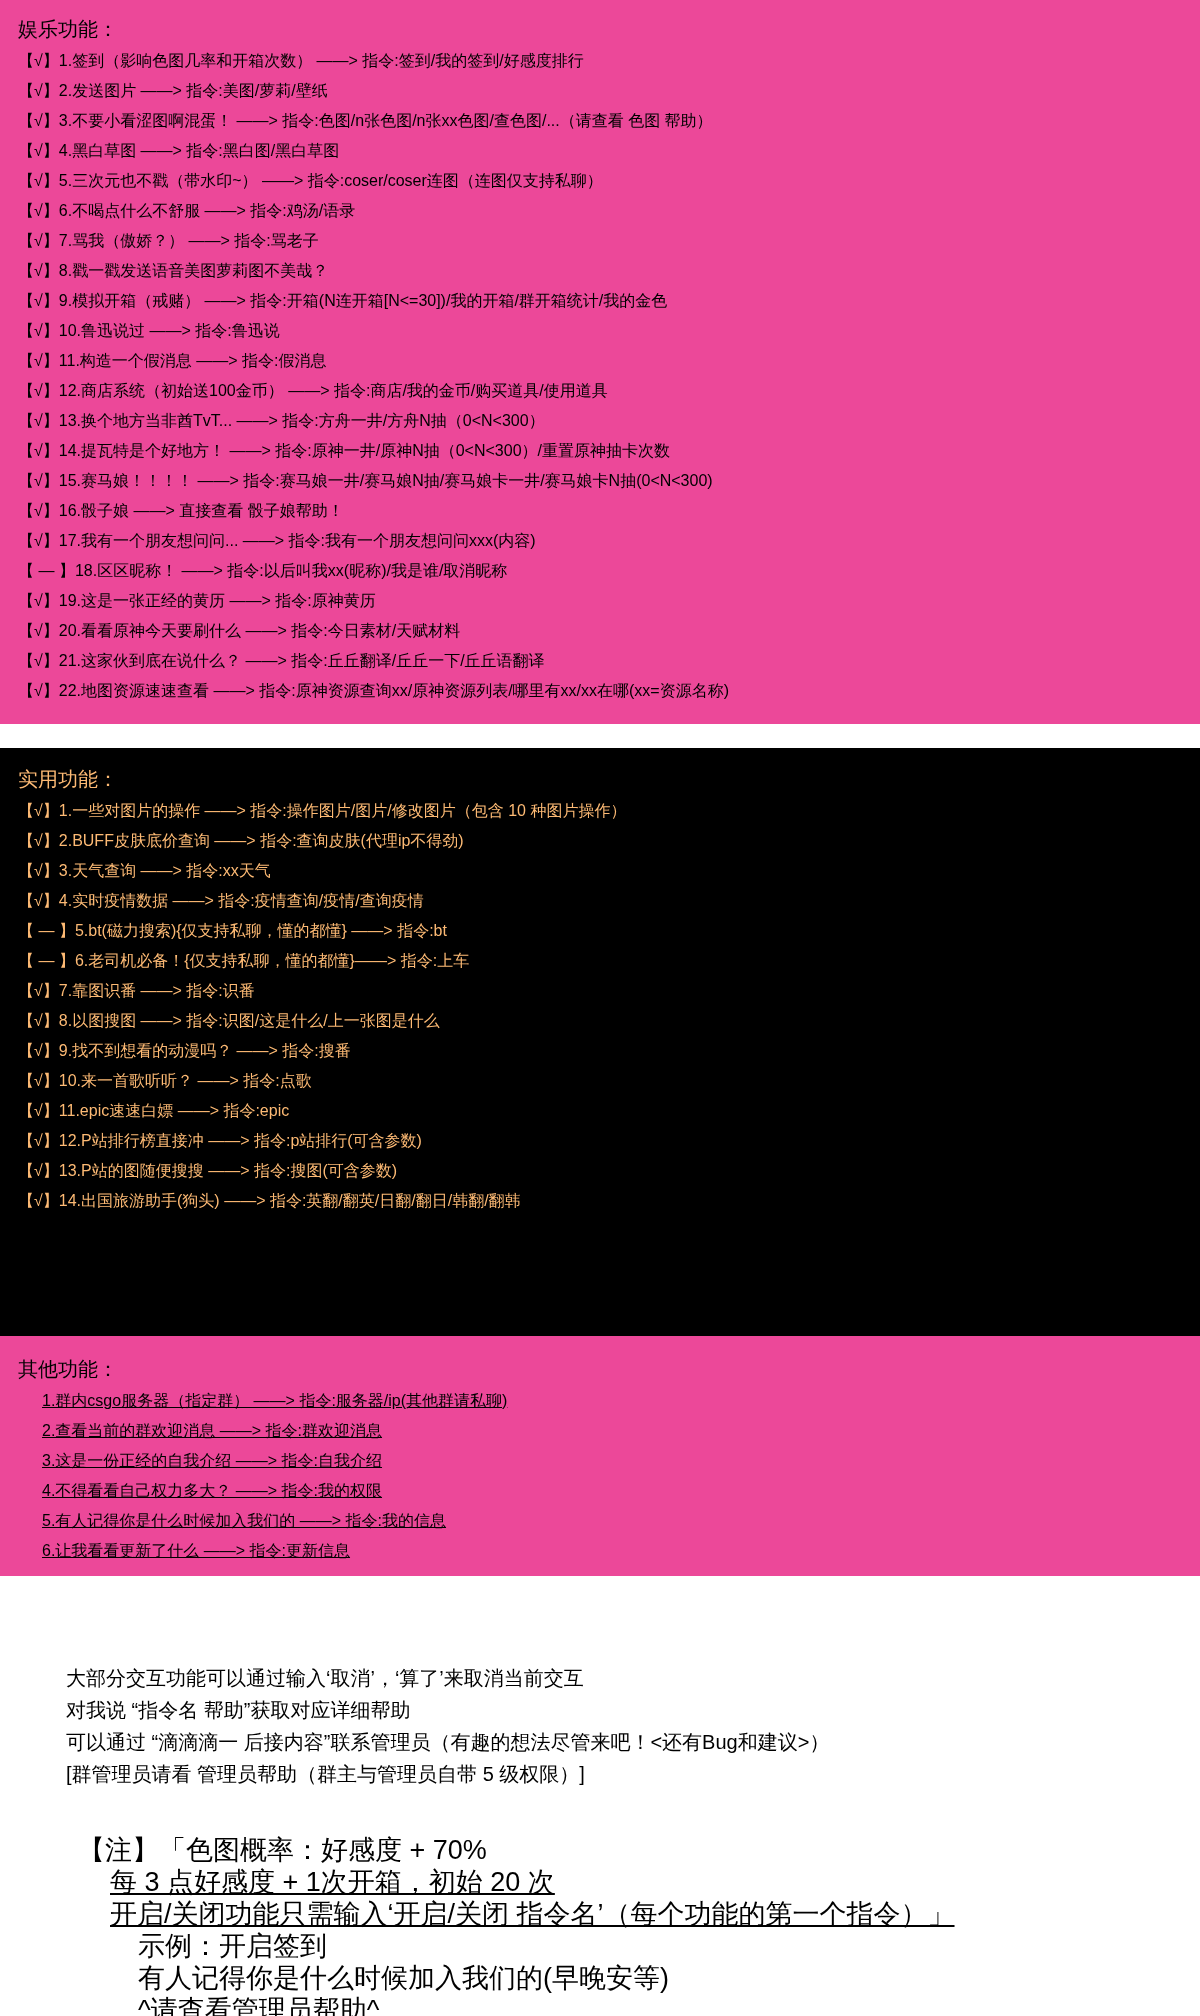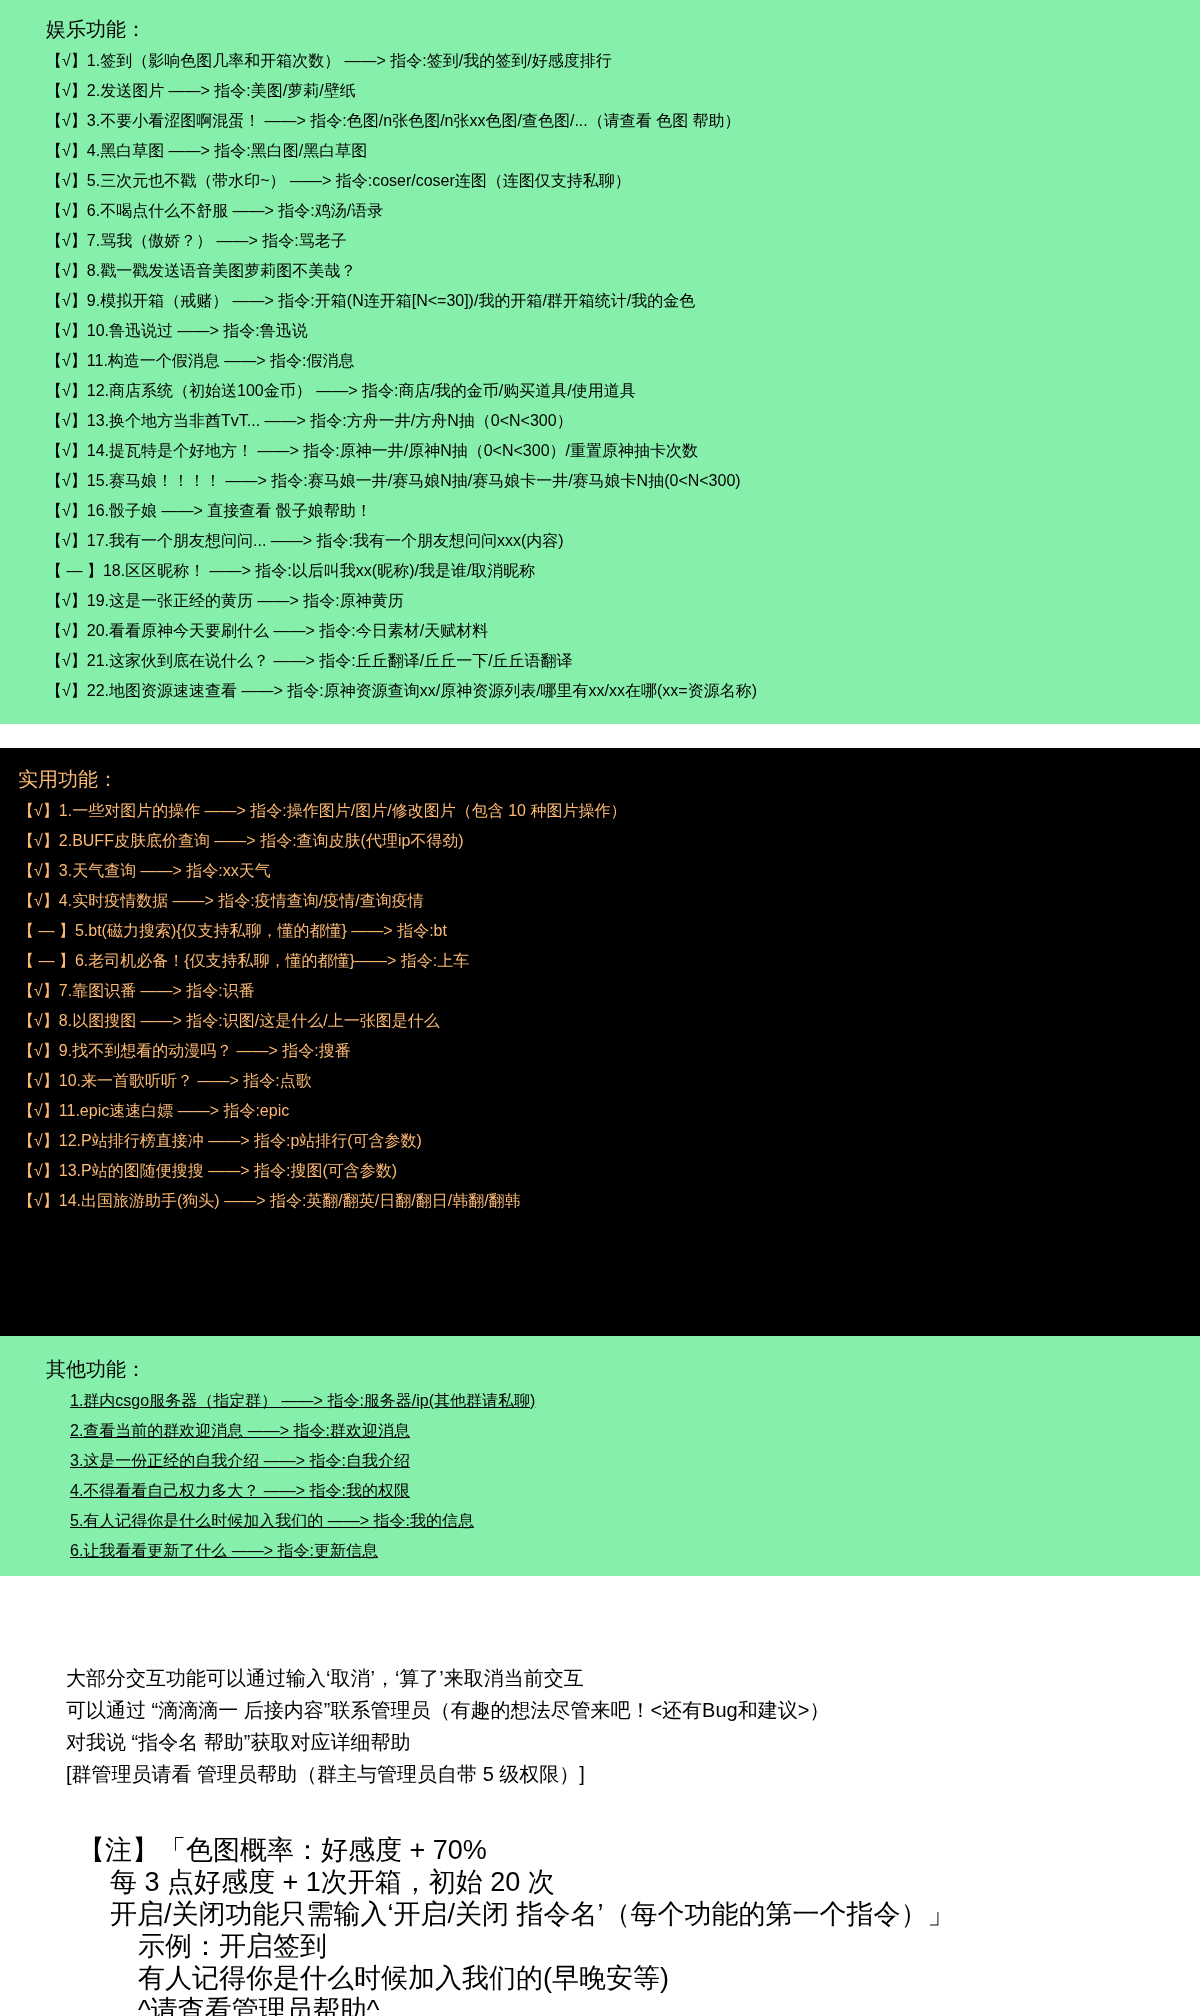--- a/index.html
+++ b/index.html
@@ -14,23 +14,22 @@
     color: #000000;
   }
   .page {
     width: 1200px;
     position: relative;
   }
   .section {
     padding: 10px 0 10px 0;
   }
   .section.light {
-    background: #86efac;
+    background: #ec4899;
     color: #000000;
-    padding-left: 28px;
   }
   .section.dark {
     background: #000000;
     color: #fdba74;
   }
   .sec-title {
     font-size: 20px;
     line-height: 30px;
     padding-left: 18px;
     margin-bottom: 2px;
@@ -80,21 +79,21 @@
   .gap-md {
     height: 34px;
     background: #ffffff;
   }
   .footnote-line {
     font-size: 27px;
     line-height: 32px;
     padding-left: 30px;
     white-space: pre;
   }
-  .footnote-line.indent1 { padding-left: 62px; }
+  .footnote-line.indent1 { padding-left: 62px; text-decoration: underline; }
   .footnote-line.indent2 { padding-left: 90px; }
 </style>
 </head>
 <body>
 
 <div class="page">
 
   <div class="section light sec-entertainment">
     <div class="sec-title">娱乐功能：</div>
     <div class="item">【√】1.签到（影响色图几率和开箱次数） ——&gt; 指令:签到/我的签到/好感度排行</div>
@@ -148,22 +147,22 @@
     <div class="item">3.这是一份正经的自我介绍 ——&gt; 指令:自我介绍</div>
     <div class="item">4.不得看看自己权力多大？ ——&gt; 指令:我的权限</div>
     <div class="item">5.有人记得你是什么时候加入我们的 ——&gt; 指令:我的信息</div>
     <div class="item">6.让我看看更新了什么 ——&gt; 指令:更新信息</div>
   </div>
 
   <div class="gap-lg"></div>
 
   <div class="notes">
     <div class="note-line">大部分交互功能可以通过输入‘取消’，‘算了’来取消当前交互</div>
+    <div class="note-line">对我说 “指令名 帮助”获取对应详细帮助</div>
     <div class="note-line">可以通过 “滴滴滴一 后接内容”联系管理员（有趣的想法尽管来吧！&lt;还有Bug和建议&gt;）</div>
-    <div class="note-line">对我说 “指令名 帮助”获取对应详细帮助</div>
     <div class="note-line">[群管理员请看 管理员帮助（群主与管理员自带 5 级权限）]</div>
   </div>
 
   <div class="gap-md"></div>
 
   <div class="notes">
     <div class="footnote-line">【注】「色图概率：好感度 + 70%</div>
     <div class="footnote-line indent1">每 3 点好感度 + 1次开箱，初始 20 次</div>
     <div class="footnote-line indent1">开启/关闭功能只需输入‘开启/关闭 指令名’（每个功能的第一个指令）」</div>
     <div class="footnote-line indent2">示例：开启签到</div>

